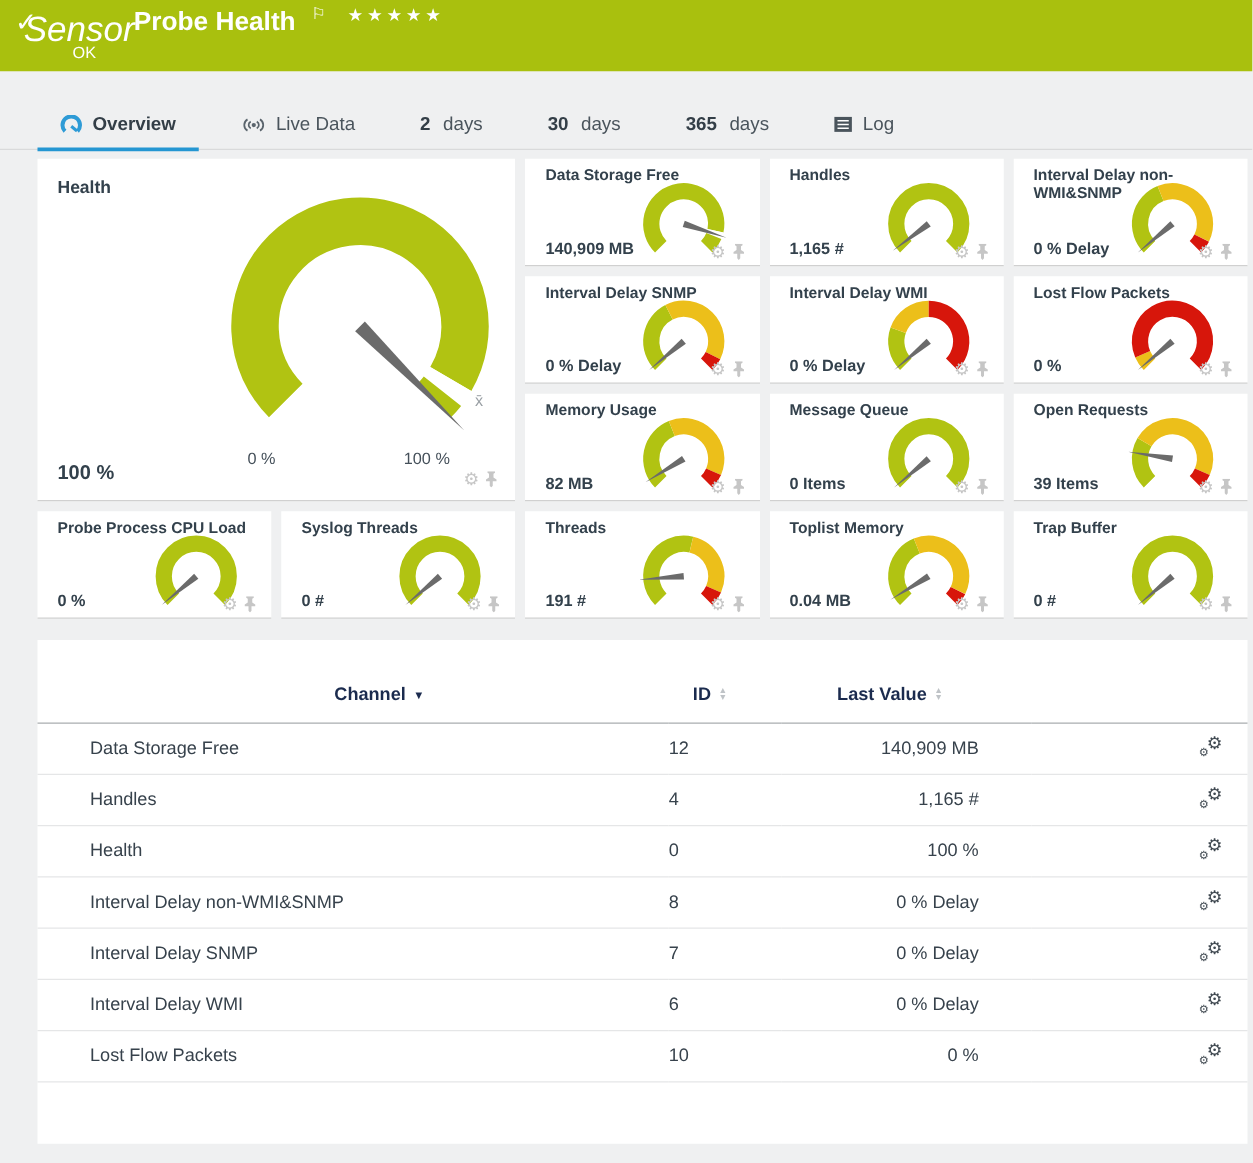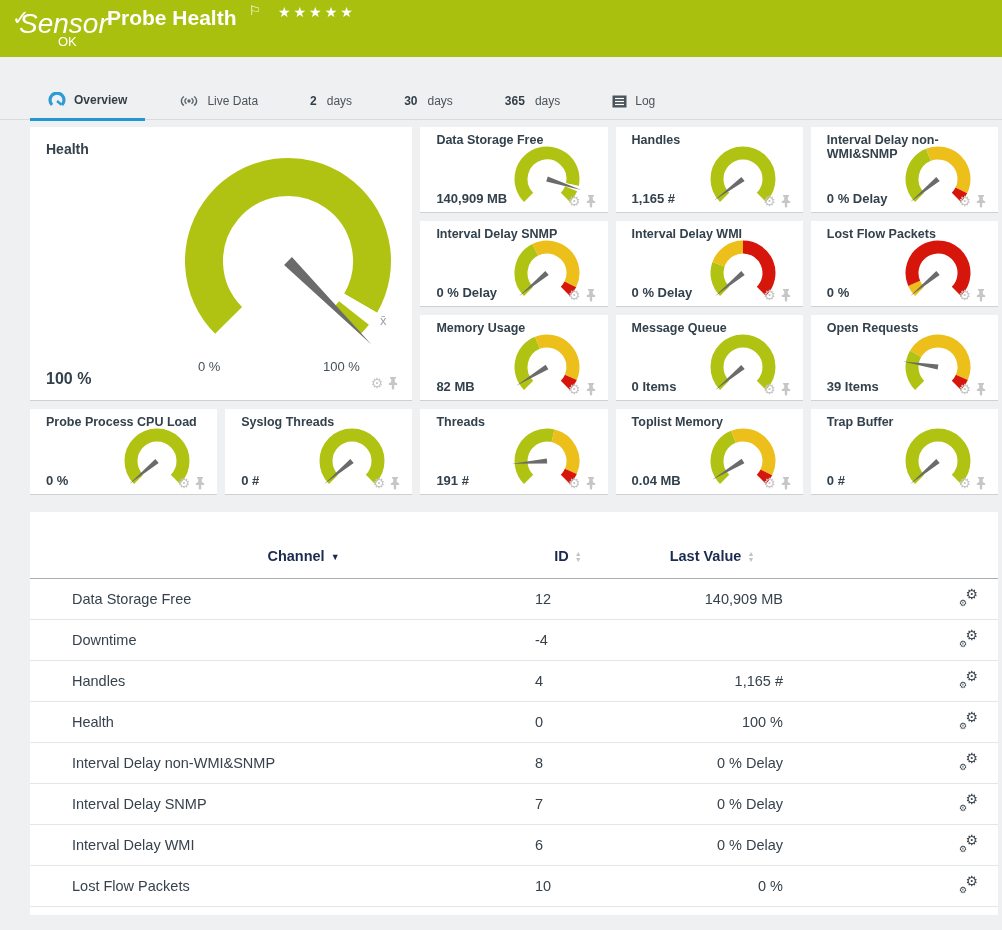--- a/index.html
+++ b/index.html
@@ -16,21 +16,21 @@
   .sb-kind{position:absolute;left:19px;top:8px;font-size:28px;font-style:italic;}
   .sb-title{position:absolute;left:107px;top:6px;font-size:21px;font-weight:bold;}
   .sb-flag{position:absolute;left:249px;top:3px;font-size:13px;}
   .sb-stars{position:absolute;left:278px;top:4px;font-size:14px;letter-spacing:3px;}
   .sb-status{position:absolute;left:58px;top:34px;font-size:13px;font-weight:normal;}
 
   
   .tabswrap{height:63px;background:#eff0f1;border-bottom:1px solid #d9dadb;
             display:flex;align-items:flex-end;padding-left:30px;}
   .tab{display:flex;align-items:center;gap:8px;padding:0 18px 10px 18px;margin-right:16px;
-       font-size:12px;color:#4a545c;border-bottom:3px solid transparent;margin-bottom:-2px;cursor:pointer;}
+       font-size:15px;color:#4a545c;border-bottom:3px solid transparent;margin-bottom:-2px;cursor:pointer;}
   .tab.active{border-bottom-color:var(--accent_blue);color:#333e47;font-weight:bold;}
   .tab .num{font-weight:bold;color:#333e47;margin-right:2px;}
   .tab svg{display:block;}
 
   
   .gaugegrid{margin:7px 4px 0 30px;width:968px;display:grid;
              grid-template-columns:repeat(5,1fr);grid-auto-rows:86px;gap:8px;}
   .gcell{background:#fff;position:relative;border-bottom:1px solid #d0d0d0;}
   .gcell.health{grid-column:1/3;grid-row:1/4;}
   .gtitle{position:absolute;top:6px;left:16px;right:4px;font-size:12.5px;font-weight:bold;color:#33414c;}
@@ -392,26 +392,20 @@
       </tr>
     </thead>
     <tbody>
         <tr>
           <td class="ch">Data Storage Free</td>
           <td class="id">12</td>
           <td class="lv">140,909 MB</td>
           <td class="gr"><span class="gears"><span class="g1">⚙</span><span class="g2">⚙</span></span></td>
         </tr>
         <tr>
-          <td class="ch">Downtime</td>
-          <td class="id">-4</td>
-          <td class="lv"></td>
-          <td class="gr"><span class="gears"><span class="g1">⚙</span><span class="g2">⚙</span></span></td>
-        </tr>
-        <tr>
           <td class="ch">Handles</td>
           <td class="id">4</td>
           <td class="lv">1,165 #</td>
           <td class="gr"><span class="gears"><span class="g1">⚙</span><span class="g2">⚙</span></span></td>
         </tr>
         <tr>
           <td class="ch">Health</td>
           <td class="id">0</td>
           <td class="lv">100 %</td>
           <td class="gr"><span class="gears"><span class="g1">⚙</span><span class="g2">⚙</span></span></td>

